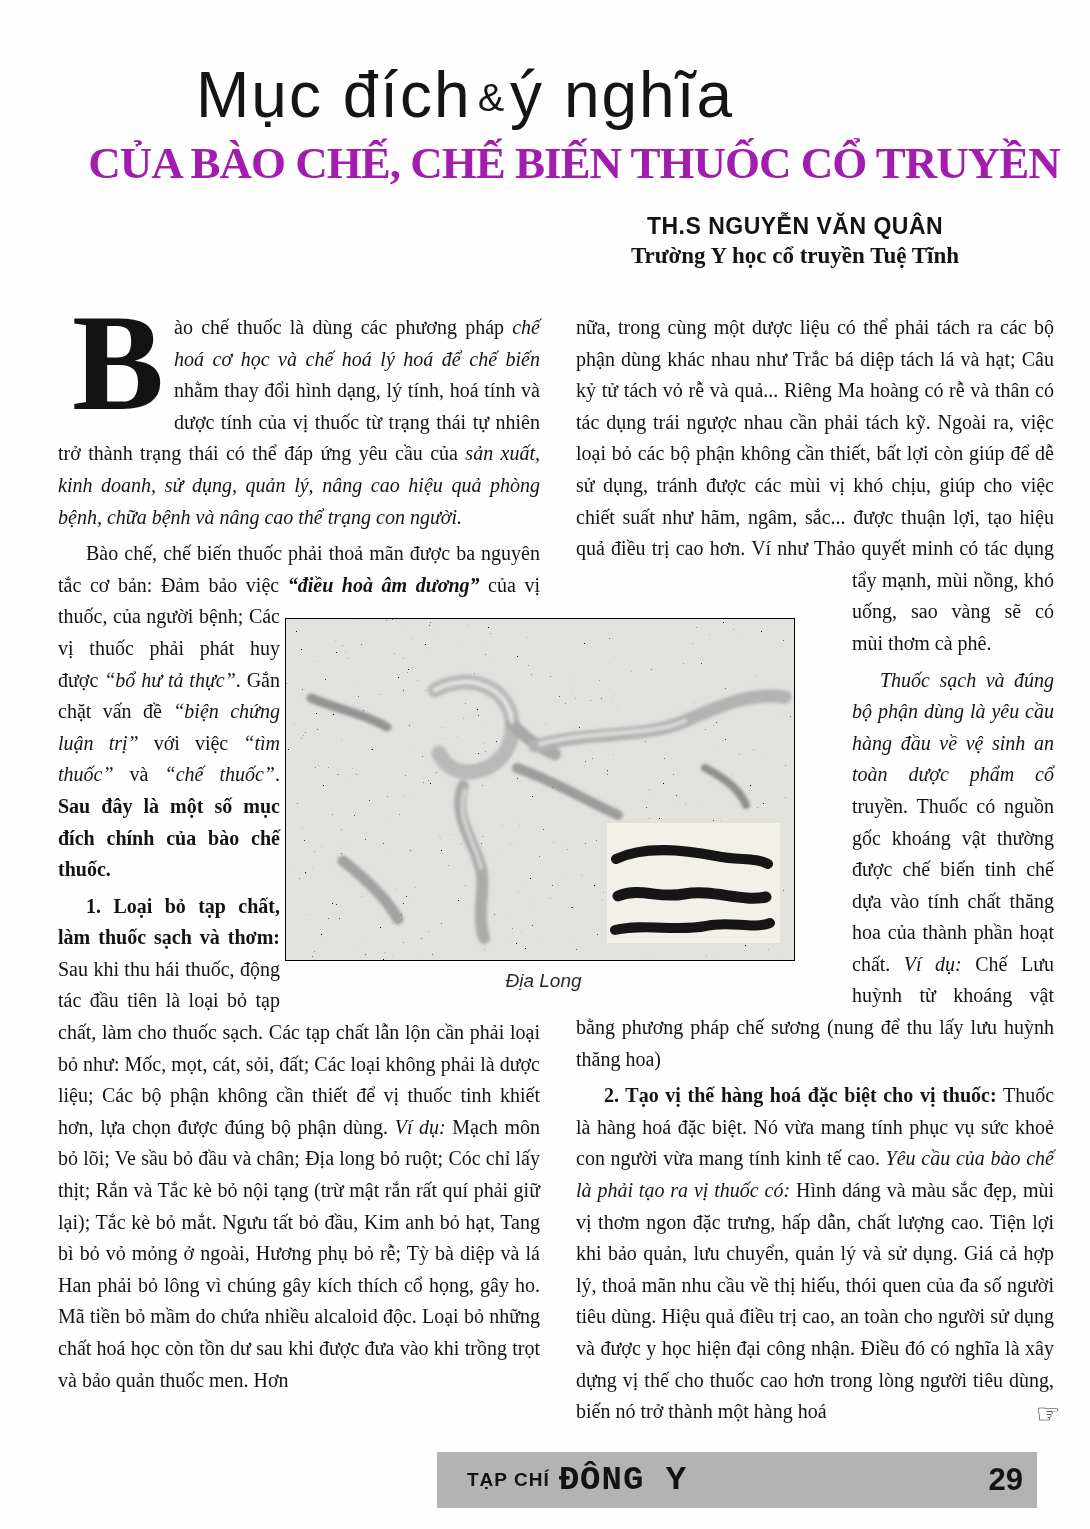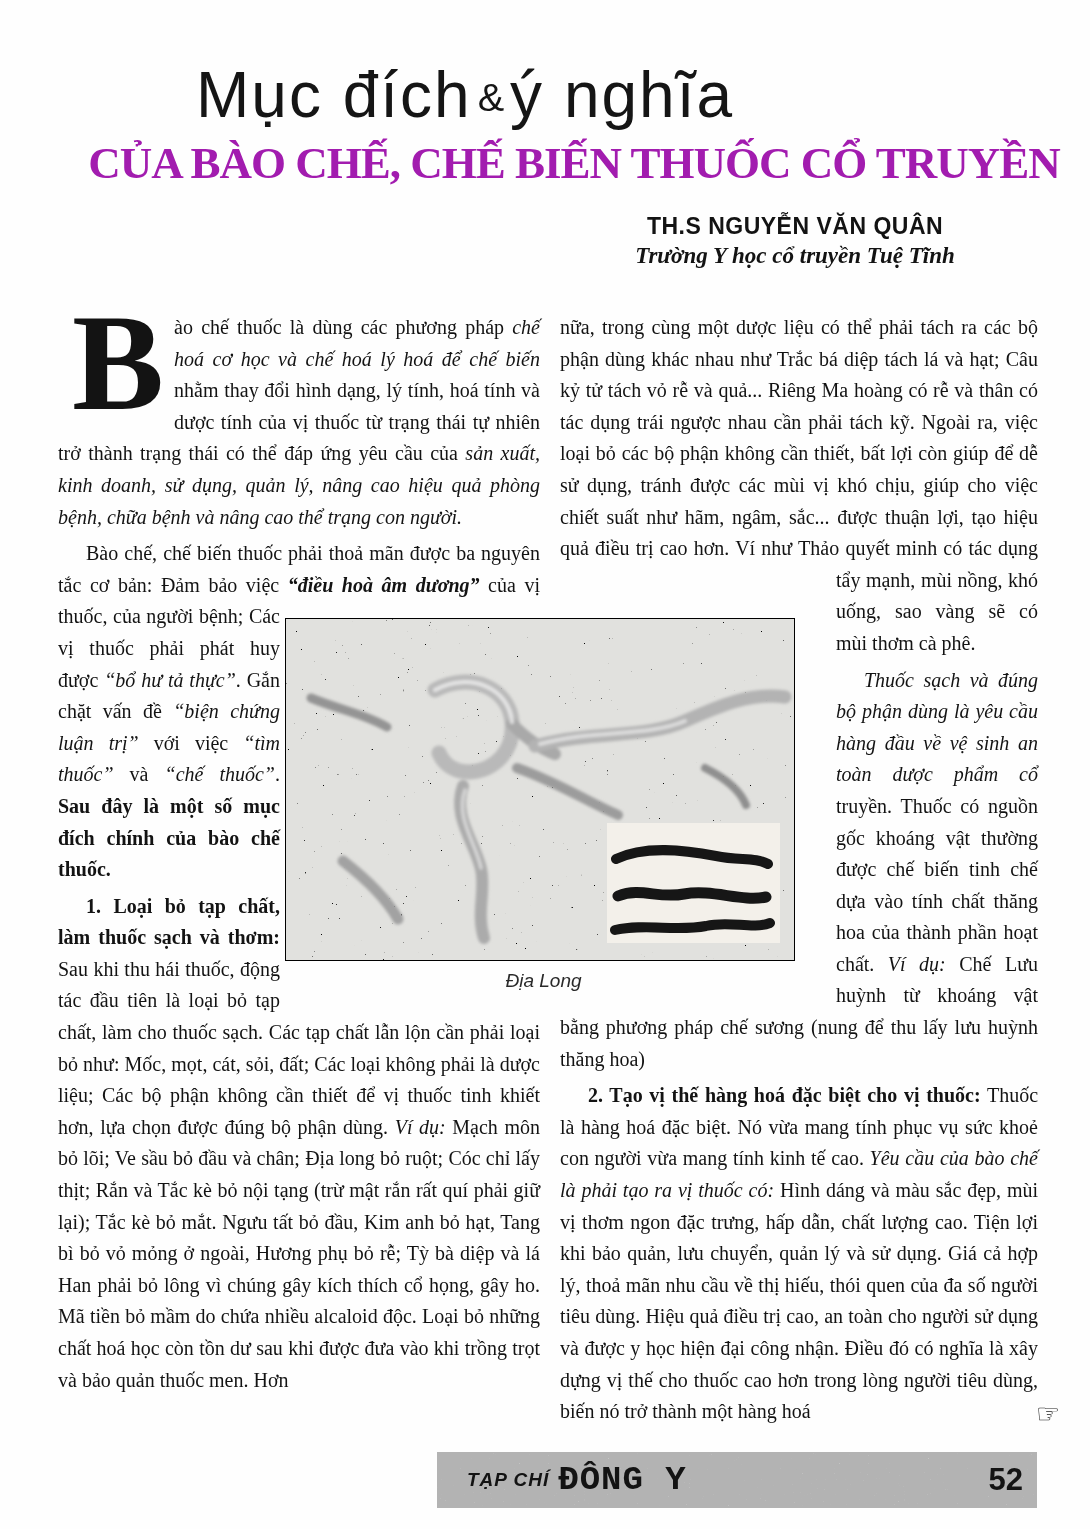--- a/index.html
+++ b/index.html
@@ -7,44 +7,44 @@
         font-family:"Liberation Serif",serif;color:#131313;margin:0 auto;}
   
   .title1{position:absolute;top:58px;left:0;width:930px;text-align:center;
           font-family:"Liberation Sans",sans-serif;font-weight:400;font-size:64px;
           letter-spacing:2px;color:#151515;}
   .title1 .amp{font-size:0.62em;vertical-align:6px;letter-spacing:0;padding:0 6px;}
   .title2{position:absolute;top:137px;left:0;width:1090px;text-align:center;
           font-weight:bold;font-size:45px;letter-spacing:-1px;color:#a21caf;padding-left:29px;}
   .byline{position:absolute;top:213px;left:560px;width:470px;text-align:center;}
   .author{font-family:"Liberation Sans",sans-serif;font-weight:bold;font-size:23px;letter-spacing:.5px;text-align:center;}
-  .affil{font-weight:bold;font-style:italic;font-size:23px;margin-top:3px;}
+  .affil{font-weight:bold;font-size:23px;margin-top:3px;}
   
   .col{position:absolute;top:312px;width:482px;font-size:20px;line-height:31.6px;
        text-align:justify;}
   .col-left{left:58px;}
-  .col-right{left:560px;width:478px;}
+  .col-right{left:576px;width:478px;}
   .col p{margin:0;}
   .col p+p{margin-top:5px;}
   .indent{text-indent:28px;}
   .dropcap{float:left;font-weight:bold;font-size:138px;line-height:95px;
            margin:3px 10px 0 14px;}
   .figspace-l{float:right;width:260px;height:402px;}
   .figspace-r{float:left;width:276px;height:420px;}
   
   .figure{position:absolute;left:285px;top:618px;width:517px;}
   .figure svg{display:block;}
   .caption{margin-top:9px;text-align:center;font-family:"Liberation Sans",sans-serif;
            font-style:italic;font-size:19px;color:#2a2a2a;}
   
   .footer{position:absolute;left:437px;top:1452px;width:600px;height:56px;
           background:#c7c7c7;display:flex;align-items:center;}
   .footer .noise{position:absolute;left:0;top:0;width:100%;height:100%;opacity:.5;}
   .f-prefix{font-family:"Liberation Sans",sans-serif;font-weight:bold;font-size:19px;
-            letter-spacing:1px;margin-left:30px;position:relative;font-style:italic;}
+            letter-spacing:1px;margin-left:30px;position:relative;}
   .f-name{font-family:Liberation Mono, monospace;font-weight:bold;font-size:34px;
           letter-spacing:1px;margin-left:9px;position:relative;}
   .f-page{font-family:"Liberation Sans",sans-serif;font-weight:bold;font-size:31px;
           margin-left:auto;margin-right:14px;position:relative;}
   .hand{position:absolute;left:1036px;top:1398px;font-size:27px;color:#1a1a1a;}
 </style>
 </head>
 <body>
 
 <div class="page">
@@ -115,16 +115,16 @@
   <div class="footer">
     <svg class="noise">
       <filter id="grain">
           <feTurbulence type="fractalNoise" baseFrequency="0.8" numOctaves="2" seed="4"></feTurbulence>
       <feColorMatrix type="matrix" values="0 0 0 0 0.35  0 0 0 0 0.35  0 0 0 0 0.35  3 3 3 -3.4 0"></feColorMatrix>
         </filter>
       <rect width="100%" height="100%" filter="url(#grain)"></rect>
     </svg>
     <span class="f-prefix">TẠP CHÍ</span>
     <span class="f-name">ĐÔNG Y</span>
-    <span class="f-page">52</span>
+    <span class="f-page">29</span>
   </div>
 
 </div>
 
 </body></html>

